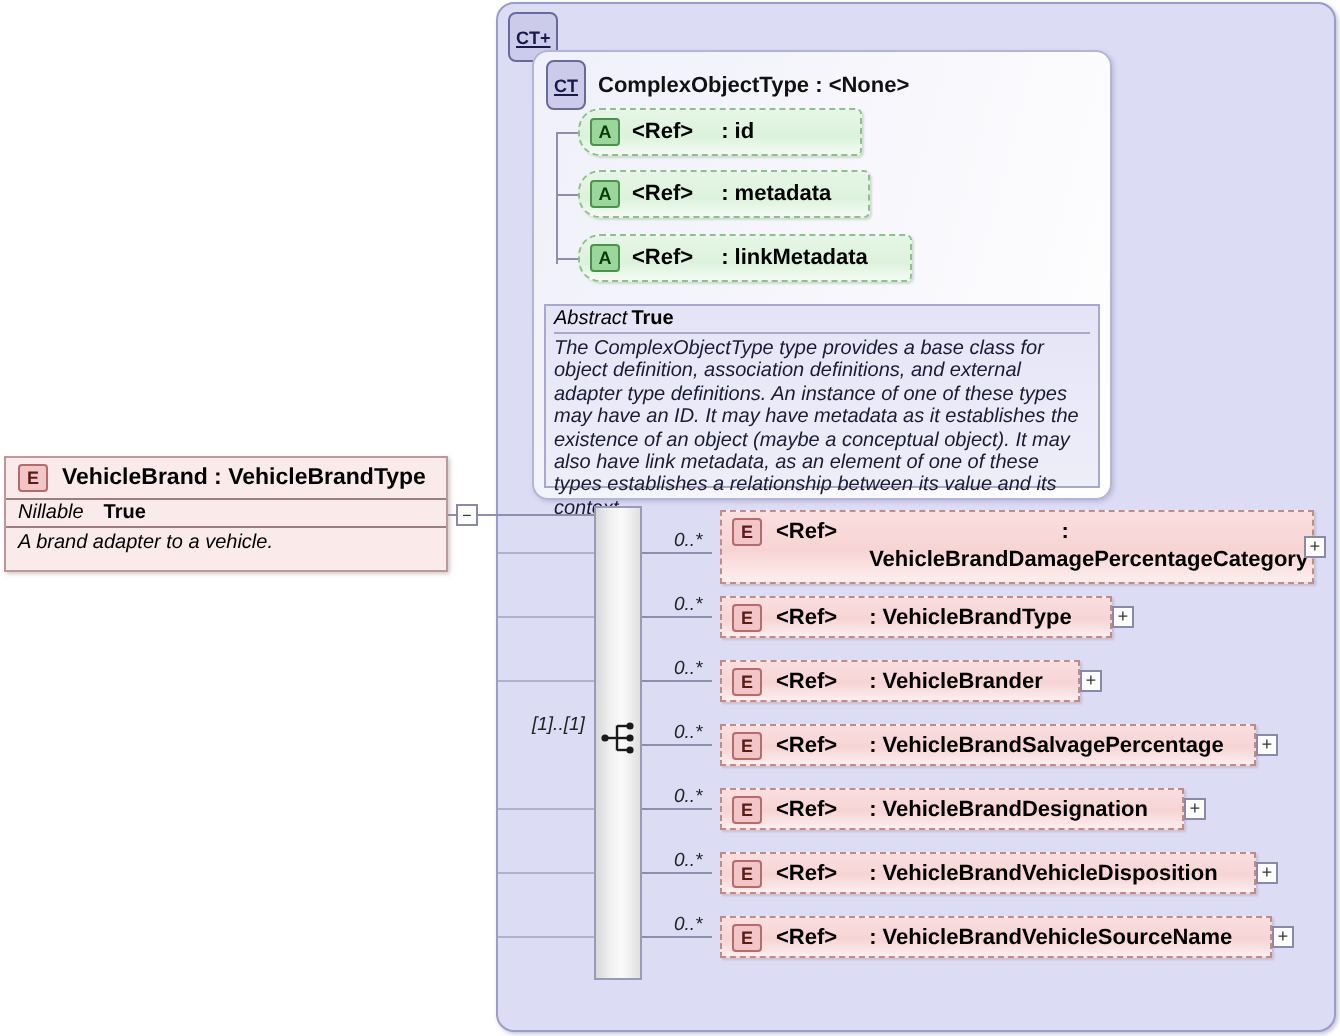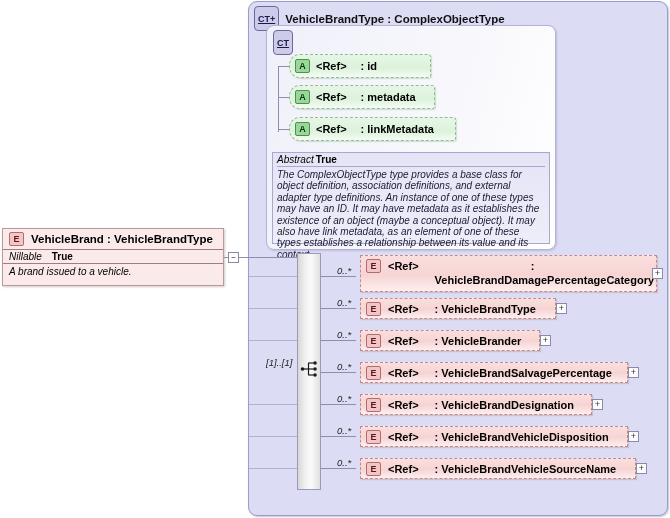--- a/index.html
+++ b/index.html
@@ -173,29 +173,29 @@
 </head>
 <body>
 
 <div class="canvas">
 
   <div class="ct-outer">
     <div class="ct-outer-title">
       <span class="badge badge-ct">
         <span>CT+</span>
       </span>
-      <span>VehicleBrandType : ComplexObjectType</span>
     </div>
   </div>
 
   <div class="ct-inner">
     <div class="ct-inner-title">
       <span class="badge badge-ct">
         <span>CT</span>
       </span>
+      <span>ComplexObjectType : &lt;None&gt;</span>
     </div>
   </div>
 
   <div class="ln lnv" style="left:278px;top:66px;height:66px;"></div>
   <div class="ln lnh" style="left:278px;top:66px;width:11px;"></div>
   <div class="ln lnh" style="left:278px;top:97px;width:11px;"></div>
   <div class="ln lnh" style="left:278px;top:129px;width:11px;"></div>
 
   <div class="attr-row" style="left:289px;top:54px;width:142px;">
     <span class="badge badge-a">
@@ -233,21 +233,21 @@
     <div class="elbox-title">
       <span class="badge badge-e">
         <span>E</span>
       </span>
       <span>VehicleBrand : VehicleBrandType</span>
     </div>
     <div class="elbox-props">
       <span class="k">Nillable</span>
       <span class="v">True</span>
     </div>
-    <div class="elbox-doc">A brand issued to a vehicle.</div>
+    <div class="elbox-doc">A brand adapter to a vehicle.</div>
   </div>
 
   <div class="toggle" style="left:228px;top:252px;">
     <span>–</span>
   </div>
   <div class="ln lnh" style="left:224px;top:257px;width:4px;"></div>
   <div class="ln lnh" style="left:239px;top:257px;width:59px;"></div>
 
   <div class="seqcol"></div>
   <svg class="seqicon" viewBox="0 0 20 20">

